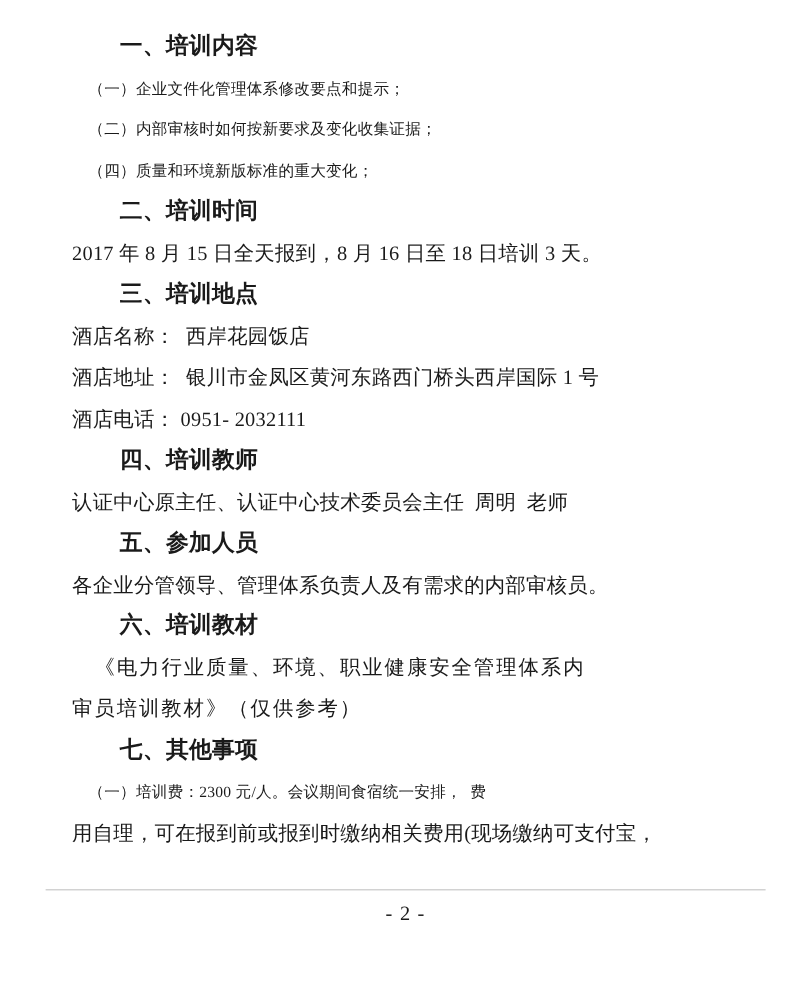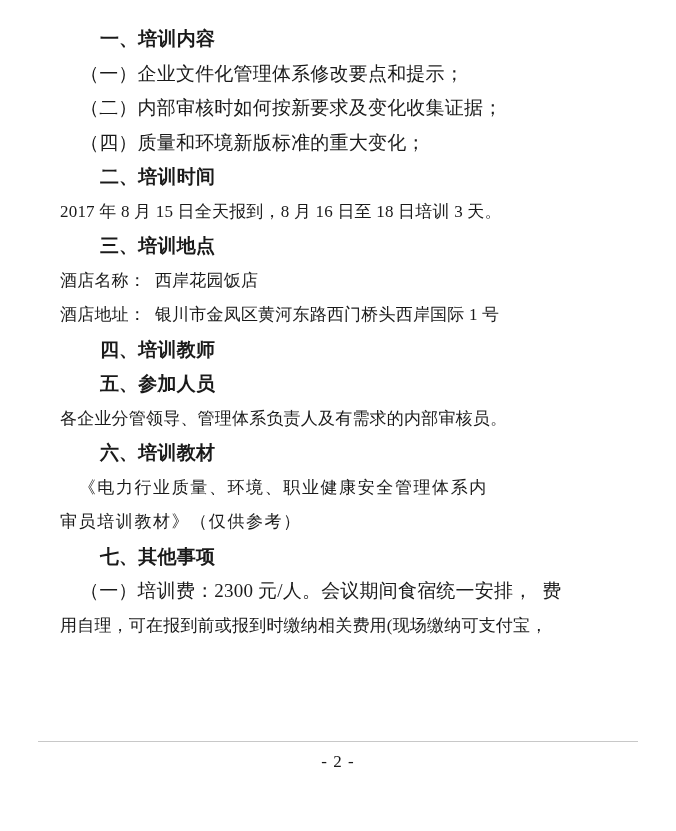--- a/index.html
+++ b/index.html
@@ -28,21 +28,21 @@
     letter-spacing: 0.2px;
     white-space: pre-wrap;
   }
   .heading {
     font-weight: bold;
     text-indent: 2.1em;
     font-size: 19px;
   }
   .item {
     text-indent: 1.05em;
-    font-size: 19px;
+    font-size: 13px;
   }
   .plain {
     text-indent: 0em;
   }
   .booktitle {
     text-indent: 1.1em;
     letter-spacing: 1.6px;
   }
   .cont {
     text-indent: 0;
@@ -78,22 +78,24 @@
     <div class="line item">（一）企业文件化管理体系修改要点和提示；</div>
     <div class="line item">（二）内部审核时如何按新要求及变化收集证据；</div>
     <div class="line item">（四）质量和环境新版标准的重大变化；</div>
 
     <div class="line heading">二、培训时间</div>
     <div class="line plain">2017 年 8 月 15 日全天报到，8 月 16 日至 18 日培训 3 天。</div>
 
     <div class="line heading">三、培训地点</div>
     <div class="line plain">酒店名称：  西岸花园饭店</div>
     <div class="line plain">酒店地址：  银川市金凤区黄河东路西门桥头西岸国际 1 号</div>
+    <div class="line plain">酒店电话： 0951- 2032111</div>
 
     <div class="line heading">四、培训教师</div>
+    <div class="line plain">认证中心原主任、认证中心技术委员会主任  周明  老师</div>
 
     <div class="line heading">五、参加人员</div>
     <div class="line plain">各企业分管领导、管理体系负责人及有需求的内部审核员。</div>
 
     <div class="line heading">六、培训教材</div>
     <div class="line booktitle">《电力行业质量、环境、职业健康安全管理体系内</div>
     <div class="line cont">审员培训教材》（仅供参考）</div>
 
     <div class="line heading">七、其他事项</div>
     <div class="line item">（一）培训费：2300 元/人。会议期间食宿统一安排，  费</div>

